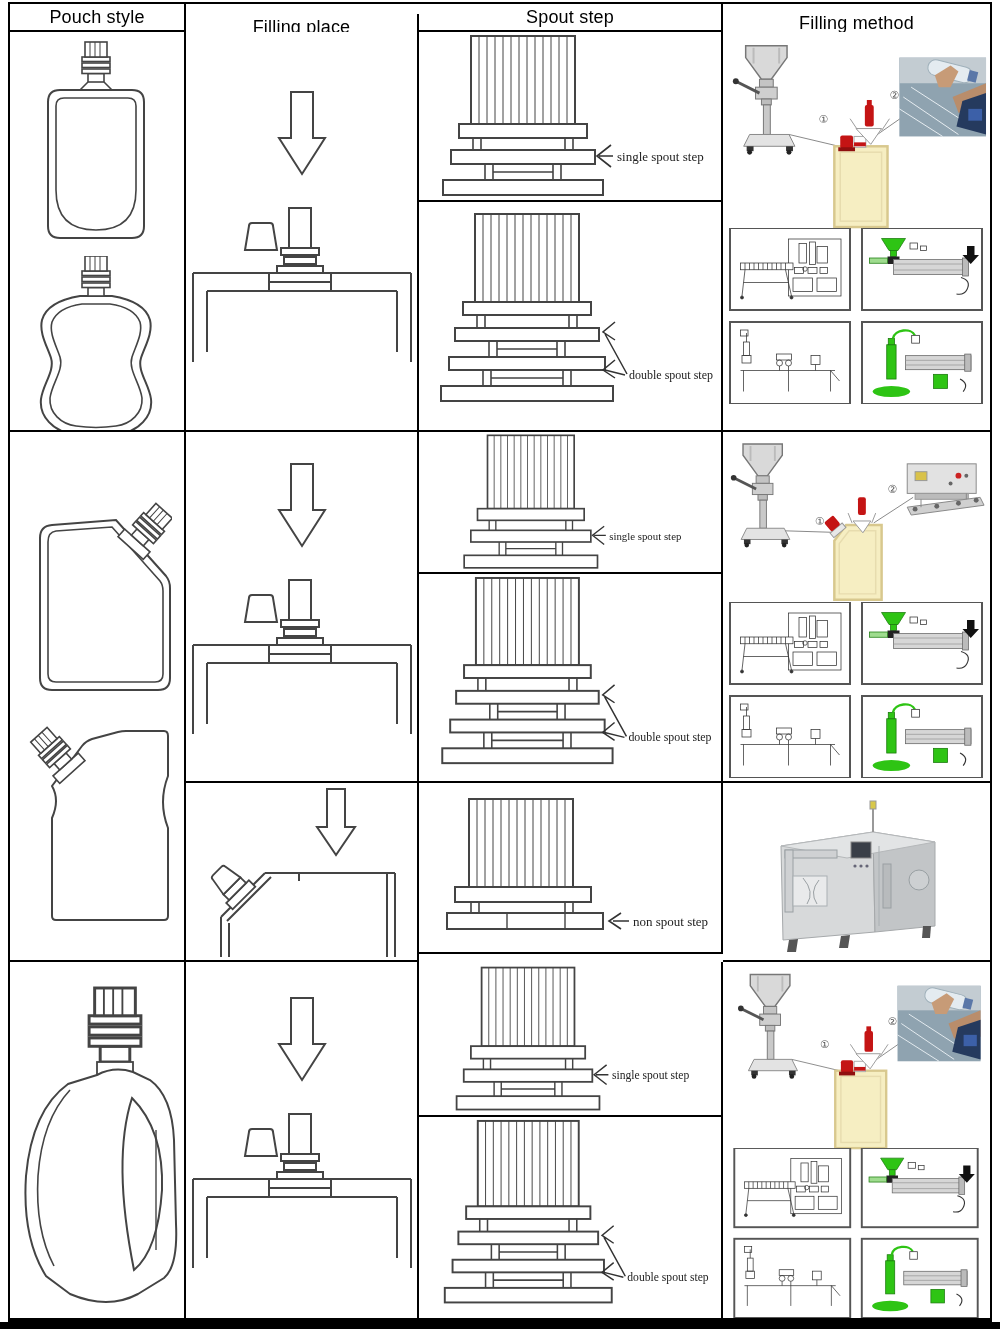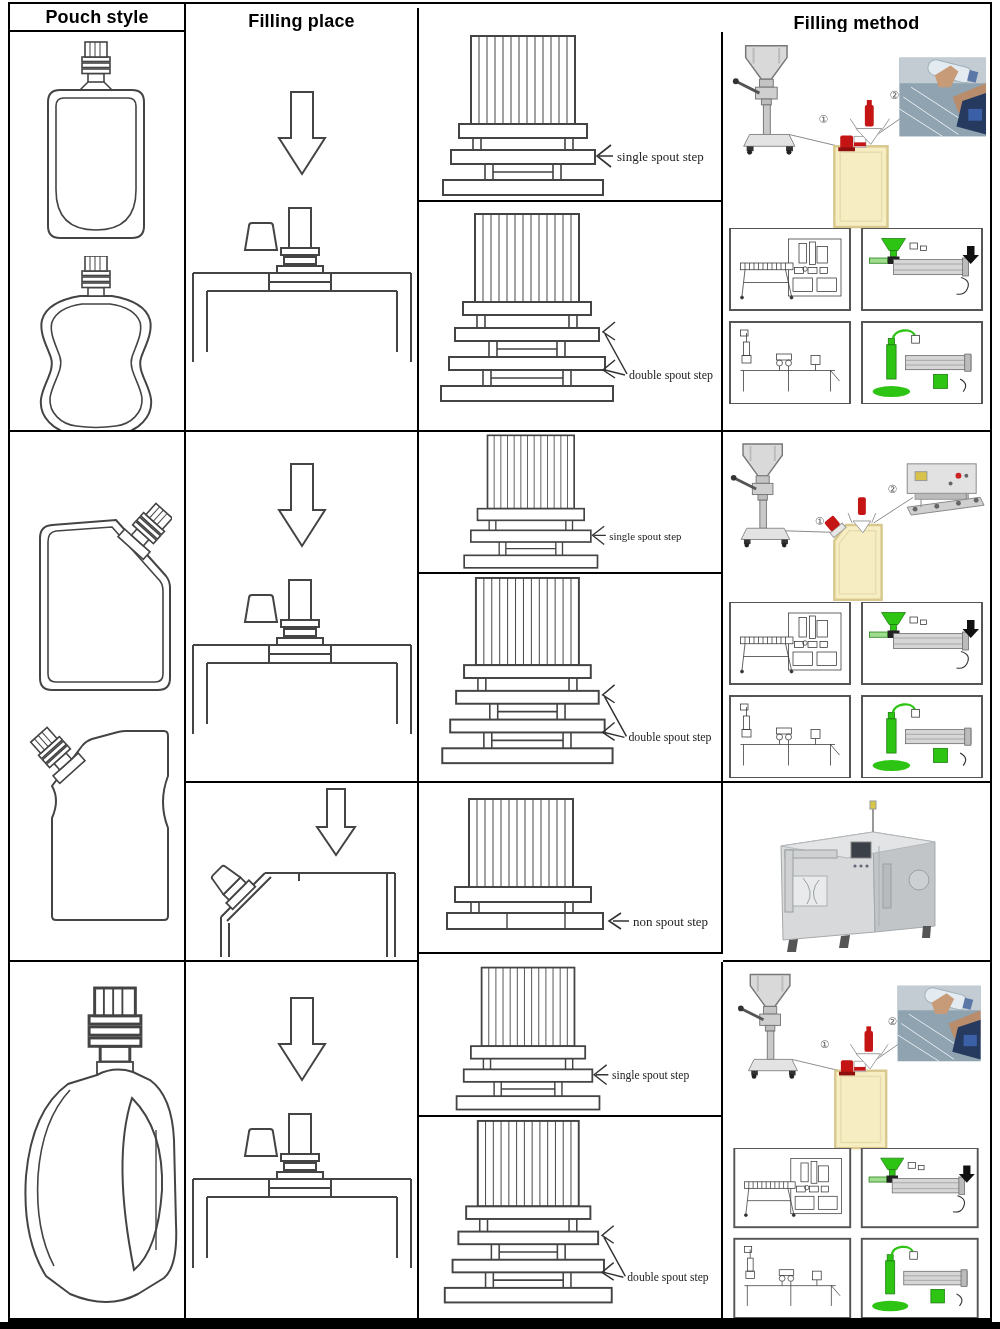--- a/index.html
+++ b/index.html
@@ -4,21 +4,21 @@
 <style>
   html,body{margin:0;padding:0}
   .page{position:relative;width:1000px;height:1329px;background:#fff;overflow:hidden;
         font-family:"Liberation Sans",sans-serif}
   .table{position:absolute;left:8px;top:2px;width:984px;height:1320px;
          border:2px solid #000;box-sizing:border-box;background:#fff}
   .cell{position:absolute;box-sizing:border-box;background:#fff;
         border-right:2px solid #000;border-bottom:2px solid #000;overflow:hidden}
   .cell.lastcol{border-right:none}
   .hdr{display:flex;align-items:center;justify-content:center;
-       font-weight:bold;font-size:18px;color:#000;letter-spacing:.2px}
+       font-weight:normal;font-size:18px;color:#000;letter-spacing:.2px}
   .abs{position:absolute}
   svg{display:block}
   .bottombar{position:absolute;left:0;top:1322px;width:1000px;height:7px;background:#000}
   .steptext{font-family:"Liberation Serif",serif;fill:#222}
   .marker{font-family:"DejaVu Sans",sans-serif;fill:#555}
 </style>
 </head>
 <body>
 
 <div class="page">
@@ -158,22 +158,25 @@
     <rect x="116" y="113" width="17" height="4" fill="#8f0f0f"></rect>
   </g>
 </defs>
 </svg>
 
 <div class="table">
 
   <div class="cell hdr" style="left:0;top:0;width:176px;height:28px">
         <span>Pouch style</span>
       </div>
-  <div class="cell hdr" style="left:176px;top:4px;width:233px;height:28px">
+  <div class="cell hdr" style="left:176px;top:10px;width:233px;height:28px">
         <span>Filling place</span>
+      </div>
+  <div class="cell hdr" style="left:409px;top:0;width:304px;height:28px">
+        <span>Spout step</span>
       </div>
   <div class="cell hdr lastcol" style="left:713px;top:0;width:267px;height:40px">
         <span>Filling method</span>
       </div>
 
   <div class="cell" style="left:0;top:28px;width:176px;height:400px">
     <svg class="abs" style="left:16px;top:8px" width="140" height="212" viewBox="0 0 140 212" xmlns="http://www.w3.org/2000/svg" xmlns:xlink="http://www.w3.org/1999/xlink">
       <path d="M34,50 H106 Q118,50 118,62 V186 Q118,198 106,198 H34 Q22,198 22,186 V62 Q22,50 34,50 Z" fill="#fff" stroke="#444" stroke-width="2"></path>
       <path d="M38,58 H102 Q110,58 110,66 V150 Q110,190 70,190 Q30,190 30,150 V66 Q30,58 38,58 Z" fill="none" stroke="#444" stroke-width="1.6"></path>
       <path d="M62,42 L54,50 M78,42 L86,50" stroke="#444" stroke-width="1.6" fill="none"></path>

